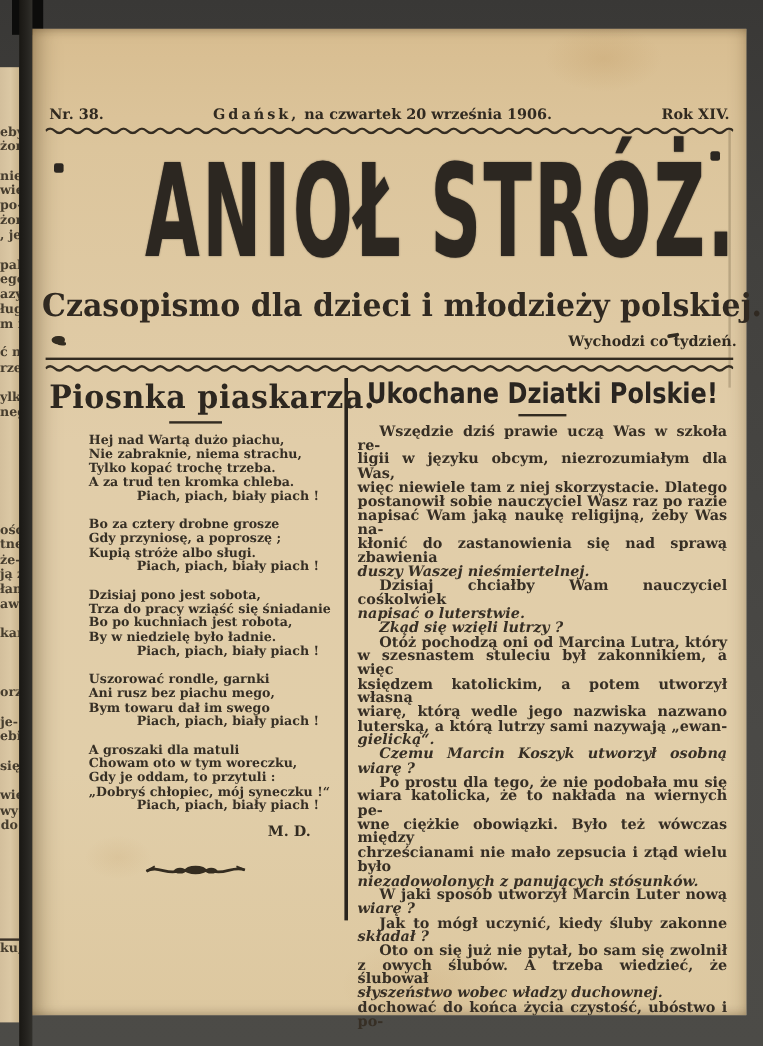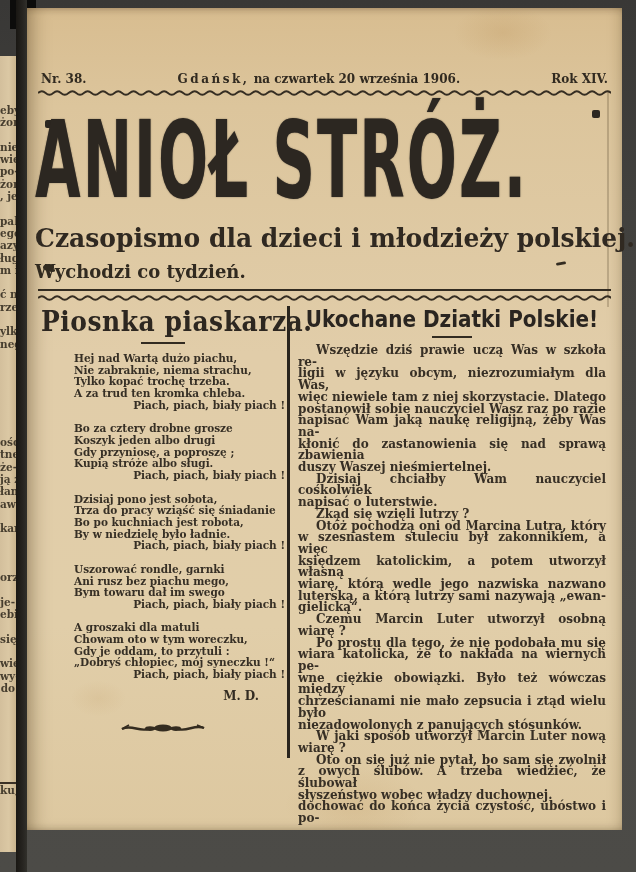--- a/index.html
+++ b/index.html
@@ -19,78 +19,78 @@
   }
   .frag{height:12.3px;white-space:nowrap;padding-right:1px;}
   .sliver-bottom{
     position:absolute;bottom:56px;right:0;left:0;text-align:right;padding-right:1px;
     border-top:2px solid #3a3126;font-size:10.5px;font-weight:700;color:#463d2e;
   }
   .gutter{position:absolute;left:16px;top:0;width:11px;height:872px;
     background:linear-gradient(90deg,#191713 0%,#262420 60%,#31302b 100%);}
   
   .page{
-    position:absolute;left:27px;top:8px;width:595px;height:822px;box-sizing:border-box;
+    position:absolute;left:27px;top:24px;width:595px;height:822px;box-sizing:border-box;
     background:
       radial-gradient(70px 40px at 80% 3%, rgba(160,105,35,.13), transparent 70%),
       radial-gradient(100px 55px at 55% 97%, rgba(160,105,35,.10), transparent 70%),
       radial-gradient(40px 26px at 12% 84%, rgba(160,105,35,.08), transparent 70%),
       linear-gradient(180deg,#d8bd90 0%,#dcc59c 12%,#e1cda9 42%,#e1cea9 75%,#ddc8a0 100%);
     box-shadow:inset 14px 0 20px -12px rgba(60,40,10,.5), inset -10px 0 16px -12px rgba(60,40,10,.4),
       inset 0 6px 10px -8px rgba(40,25,5,.45), inset 0 -6px 10px -8px rgba(40,25,5,.35);
     color:#332c22;
   }
   .page-inner{padding:64px 8px 0 8px;}
   .crease{position:absolute;right:13px;top:84px;width:2px;height:215px;background:rgba(60,45,25,.22);}
   
   .header-row{display:flex;justify-content:space-between;align-items:baseline;
     font-size:12px;font-weight:700;padding:0 6px;color:#312a20;}
   .place{letter-spacing:2.5px;}
   .wavy{display:block;width:99%;height:6px;margin:4px auto 0;}
   
-  .title-wrap{text-align:left;position:relative;margin-top:10px;height:110px;}
+  .title-wrap{text-align:right;position:relative;margin-top:10px;height:110px;}
   .title{
     display:inline-block;font-family:"DejaVu Sans", sans-serif;font-weight:800;
     font-size:59px;letter-spacing:2px;line-height:59px;color:#2c2721;white-space:nowrap;
     transform:scaleY(1.82);transform-origin:top center;
     text-shadow:0 0 1px rgba(44,39,33,.65);
   }
   .tdot{position:absolute;background:#2c2721;border-radius:2px;}
   .tdot.left{left:10px;top:14px;width:8px;height:8px;}
   .tdot.right{right:14px;top:4px;width:8px;height:8px;}
   .subtitle{text-align:center;font-size:25px;font-weight:700;color:#302921;margin-top:8px;
     letter-spacing:0px;white-space:nowrap;transform:scaleY(1.05);}
-  .freq{position:relative;text-align:left;font-size:18px;font-weight:700;margin-top:8px;color:#312a20;}
+  .freq{position:relative;text-align:right;font-size:12px;font-weight:700;margin-top:8px;color:#312a20;}
   .orn-left{position:absolute;left:8px;top:3px;width:11px;height:7px;background:#332c21;
     border-radius:55% 45% 50% 60%;box-shadow:3px 3px 0 -2px #332c21;}
   .orn-right{position:absolute;right:48px;top:1px;width:10px;height:3px;background:#332c21;
     border-radius:2px;transform:rotate(-10deg);}
   .double-rule{margin-top:7px;}
   .solid-rule{height:2px;background:#322b21;width:99%;margin:0 auto;}
   
   .columns{display:flex;margin-top:2px;padding:0 2px;}
   .col-left{width:248px;padding:3px 0 0 4px;box-sizing:border-box;}
   .divider{width:3px;background:#29241d;margin:3px 8px 0 2px;height:452px;flex:none;}
   .col-right{flex:1;padding:3px 6px 0 0;box-sizing:border-box;}
   .poem-heading{font-size:25px;font-weight:700;text-align:center;color:#2d2720;
     letter-spacing:.5px;white-space:nowrap;transform:scaleY(1.08);transform-origin:top;}
   .heading-rule{width:44px;height:2px;background:#322b21;margin:7px auto 9px;}
   .poem{font-size:10.5px;font-weight:700;line-height:11.65px;color:#362f25;padding-left:33px;}
   .stanza{margin-bottom:12px;}
   .poem-line{white-space:nowrap;}
-  .poem-line.refrain{padding-left:40px;text-align:right;}
+  .poem-line.refrain{padding-left:40px;}
   .poem-signature{text-align:right;padding-right:26px;font-size:12px;font-weight:700;margin-top:-4px;color:#332c22;}
   .flourish{display:block;margin:18px auto 0;}
   .article-heading{font-family:"DejaVu Sans", sans-serif;font-weight:800;font-size:20px;
     text-align:center;color:#2a2520;white-space:nowrap;transform:scaleY(1.18);transform-origin:top;
     letter-spacing:0px;line-height:22px;}
   .article-heading-rule{width:40px;height:2px;background:#322b21;margin:8px auto 7px;}
   .article{font-size:12px;font-weight:700;line-height:11.7px;color:#372f25;}
   .article-line{text-align:justify;text-align-last:justify;white-space:normal;}
-  .article-line.last{text-align-last:left;}
+  .article-line.last{text-align-last:left;font-style:italic;}
   .article-line.first{text-indent:18px;}
 </style>
 </head>
 <body>
 
 <div class="notch"></div>
 
 <div class="sliver">
   <div>
       <div class="frag">ebyć</div>
@@ -193,21 +193,20 @@
         <div class="poem">
             <div class="stanza">
               <div class="poem-line">Hej nad Wartą dużo piachu,</div>
               <div class="poem-line">Nie zabraknie, niema strachu,</div>
               <div class="poem-line">Tylko kopać trochę trzeba.</div>
               <div class="poem-line">A za trud ten kromka chleba.</div>
               <div class="poem-line refrain">Piach, piach, biały piach !</div>
             </div>
             <div class="stanza">
               <div class="poem-line">Bo za cztery drobne grosze</div>
-              <div class="poem-line">Koszyk jeden albo drugi</div>
               <div class="poem-line">Gdy przyniosę, a poproszę ;</div>
               <div class="poem-line">Kupią stróże albo sługi.</div>
               <div class="poem-line refrain">Piach, piach, biały piach !</div>
             </div>
             <div class="stanza">
               <div class="poem-line">Dzisiaj pono jest sobota,</div>
               <div class="poem-line">Trza do pracy wziąść się śniadanie</div>
               <div class="poem-line">Bo po kuchniach jest robota,</div>
               <div class="poem-line">By w niedzielę było ładnie.</div>
               <div class="poem-line refrain">Piach, piach, biały piach !</div>
@@ -261,34 +260,38 @@
             </div>
             <div class="article-par">
               <div class="article-line first">Otóż pochodzą oni od Marcina Lutra, który</div>
               <div class="article-line">w szesnastem stuleciu był zakonnikiem, a więc</div>
               <div class="article-line">księdzem katolickim, a potem utworzył własną</div>
               <div class="article-line">wiarę, którą wedle jego nazwiska nazwano</div>
               <div class="article-line">luterską, a którą lutrzy sami nazywają „ewan-</div>
               <div class="article-line last">gielicką“.</div>
             </div>
             <div class="article-par">
-              <div class="article-line first last">Czemu Marcin Luter utworzył osobną wiarę ?</div>
+              <div class="article-line first last">Czemu Marcin Koszyk utworzył osobną wiarę ?</div>
             </div>
             <div class="article-par">
               <div class="article-line first">Po prostu dla tego, że nie podobała mu się</div>
               <div class="article-line">wiara katolicka, że to nakłada na wiernych pe-</div>
               <div class="article-line">wne ciężkie obowiązki.  Było też wówczas między</div>
               <div class="article-line">chrześcianami nie mało zepsucia i ztąd wielu było</div>
               <div class="article-line last">niezadowolonych z panujących stósunków.</div>
             </div>
             <div class="article-par">
               <div class="article-line first">W jaki sposób utworzył Marcin Luter nową</div>
               <div class="article-line last">wiarę ?</div>
             </div>
             <div class="article-par">
+              <div class="article-line first">Jak to mógł uczynić, kiedy śluby zakonne</div>
+              <div class="article-line last">składał ?</div>
+            </div>
+            <div class="article-par">
               <div class="article-line first">Oto on się już nie pytał, bo sam się zwolnił</div>
               <div class="article-line">z owych ślubów.  A trzeba wiedzieć, że ślubował</div>
               <div class="article-line last">słyszeństwo wobec władzy duchownej.</div>
               <div class="article-line">dochować do końca życia czystość, ubóstwo i po-</div>
             </div>
           </div>
       </div>
 
     </div>
   </div>

